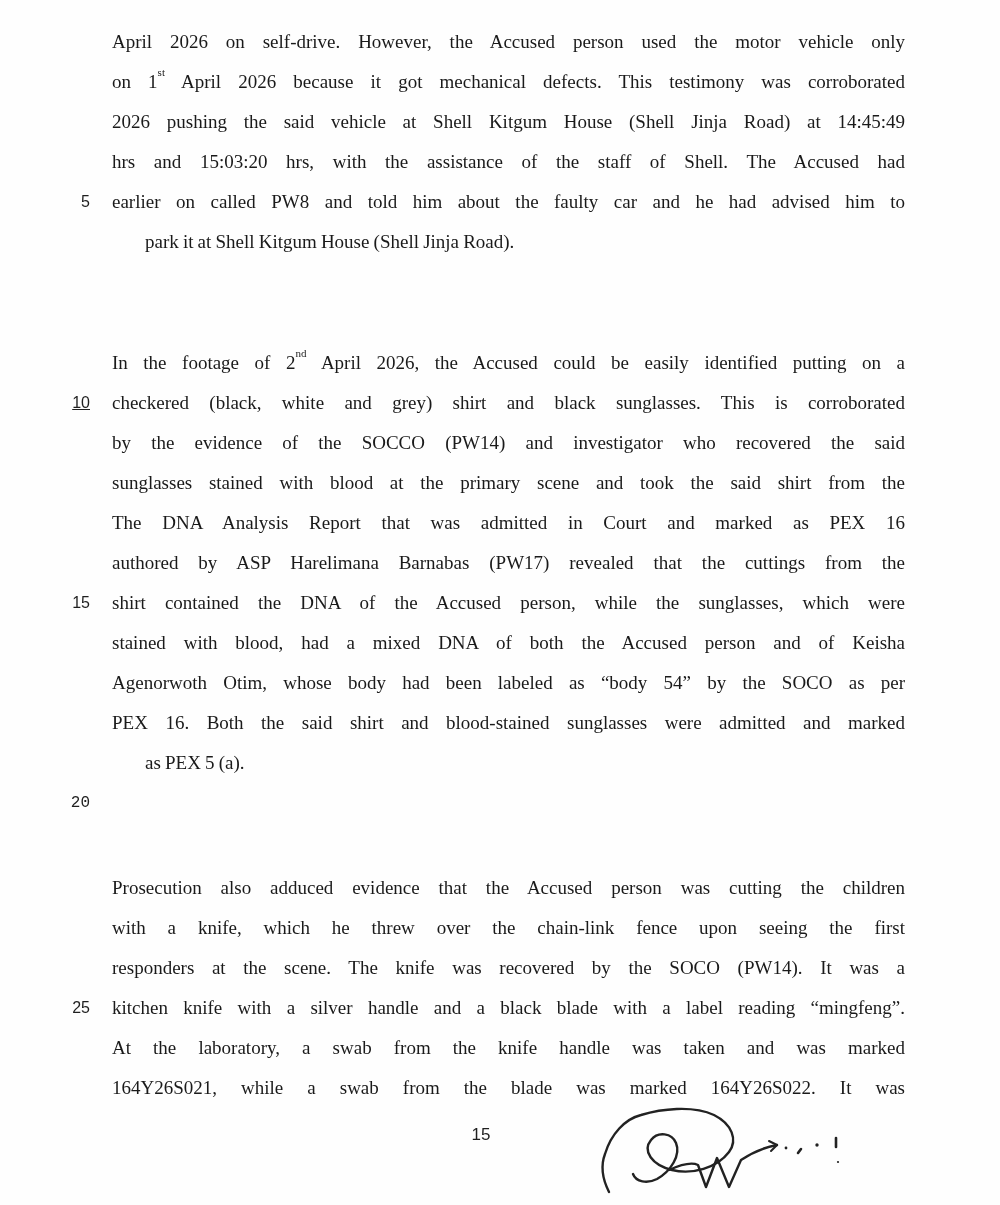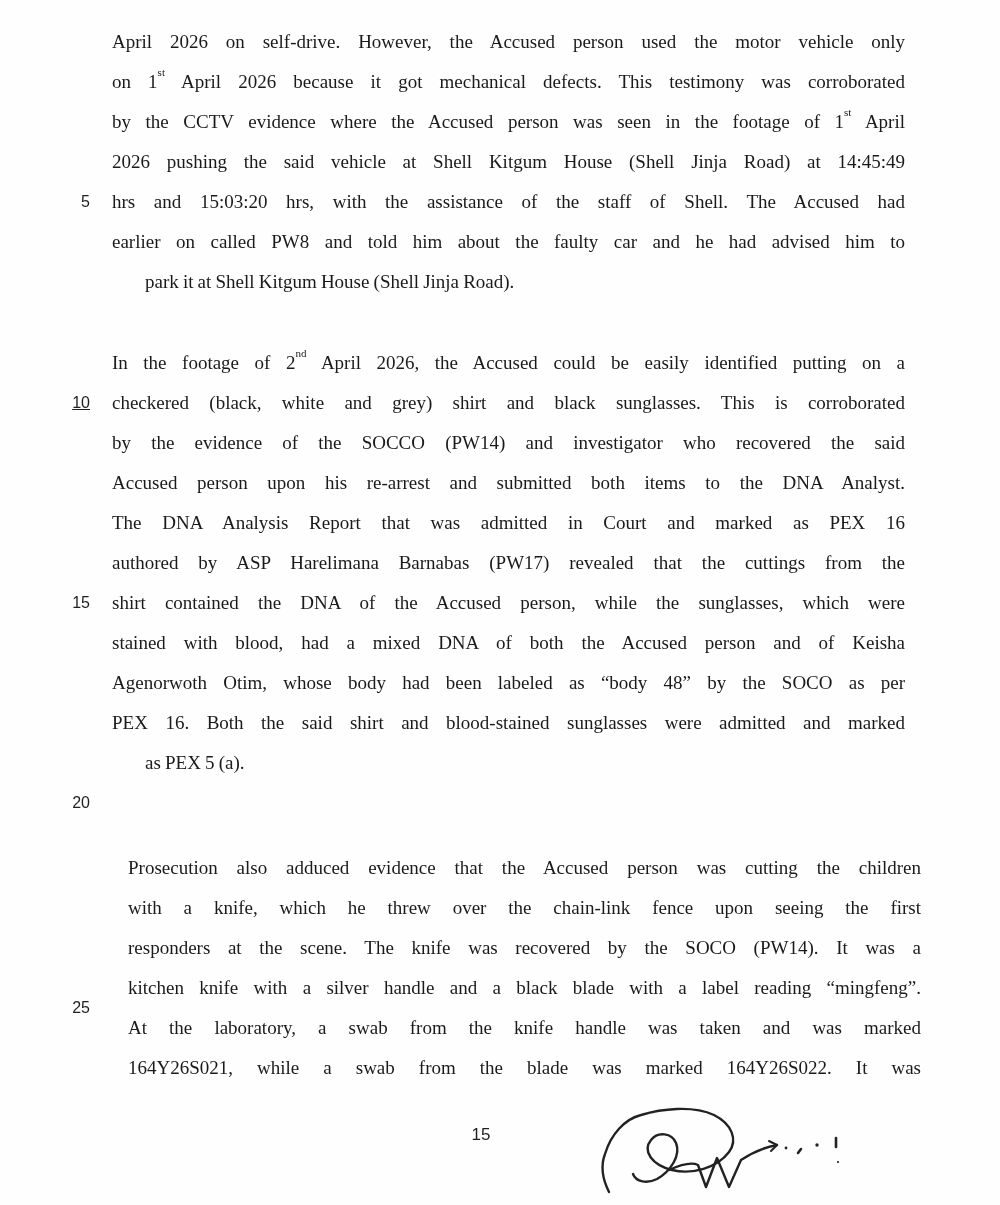--- a/index.html
+++ b/index.html
@@ -71,51 +71,50 @@
 </style>
 </head>
 <body>
 
 <div class="page">
 
   <div>
       <div class="para" style="top: 22px;">
         <div class="line">April 2026 on self-drive. However, the Accused person used the motor vehicle only</div>
         <div class="line">on 1<sup>st</sup> April 2026 because it got mechanical defects. This testimony was corroborated</div>
-        <div class="line">by the CCTV evidence where the Accused person was seen in the footage of 1<sup>st</sup> April</div>
         <div class="line">2026 pushing the said vehicle at Shell Kitgum House (Shell Jinja Road) at 14:45:49</div>
         <div class="line">hrs and 15:03:20 hrs, with the assistance of the staff of Shell. The Accused had</div>
         <div class="line">earlier on called PW8 and told him about the faulty car and he had advised him to</div>
         <div class="line lastleft">park it at Shell Kitgum House (Shell Jinja Road).</div>
       </div>
       <div class="para" style="top: 343px;">
         <div class="line">In the footage of 2<sup>nd</sup> April 2026, the Accused could be easily identified putting on a</div>
         <div class="line">checkered (black, white and grey) shirt and black sunglasses. This is corroborated</div>
         <div class="line">by the evidence of the SOCCO (PW14) and investigator who recovered the said</div>
-        <div class="line">Accused person upon his re-arrest and submitted both items to the DNA Analyst.</div>
+        <div class="line">sunglasses stained with blood at the primary scene and took the said shirt from the</div>
         <div class="line">The DNA Analysis Report that was admitted in Court and marked as PEX 16</div>
         <div class="line">authored by ASP Harelimana Barnabas (PW17) revealed that the cuttings from the</div>
         <div class="line">shirt contained the DNA of the Accused person, while the sunglasses, which were</div>
         <div class="line">stained with blood, had a mixed DNA of both the Accused person and of Keisha</div>
-        <div class="line">Agenorwoth Otim, whose body had been labeled as “body 48” by the SOCO as per</div>
+        <div class="line">Agenorwoth Otim, whose body had been labeled as “body 54” by the SOCO as per</div>
         <div class="line">PEX 16. Both the said shirt and blood-stained sunglasses were admitted and marked</div>
         <div class="line lastleft">as PEX 5 (a).</div>
       </div>
-      <div class="para" style="top: 848px; margin-left: 16px;">
+      <div class="para" style="top: 868px;">
         <div class="line">Prosecution also adduced evidence that the Accused person was cutting the children</div>
         <div class="line">with a knife, which he threw over the chain-link fence upon seeing the first</div>
         <div class="line">responders at the scene. The knife was recovered by the SOCO (PW14). It was a</div>
         <div class="line">kitchen knife with a silver handle and a black blade with a label reading “mingfeng”.</div>
         <div class="line">At the laboratory, a swab from the knife handle was taken and was marked</div>
         <div class="line">164Y26S021, while a swab from the blade was marked 164Y26S022. It was</div>
       </div>
       <div class="lineno" style="top: 182px;">5</div>
       <div class="lineno" style="top: 383px; text-decoration: underline;">10</div>
       <div class="lineno" style="top: 583px;">15</div>
-      <div class="lineno" style="top: 783px;">20</div>
+      <div class="lineno" style="top: 783px; font-family: Liberation Mono, monospace;">20</div>
       <div class="lineno" style="top: 988px;">25</div>
     </div>
 
   <div class="page-number">15</div>
 
   <div class="signature">
     <svg viewBox="0 0 330 115" fill="none" stroke="#222222" stroke-width="2.4" stroke-linecap="round" stroke-linejoin="round">
 
       <path d="M 64 102
                C 58 90 55 77 60 64

